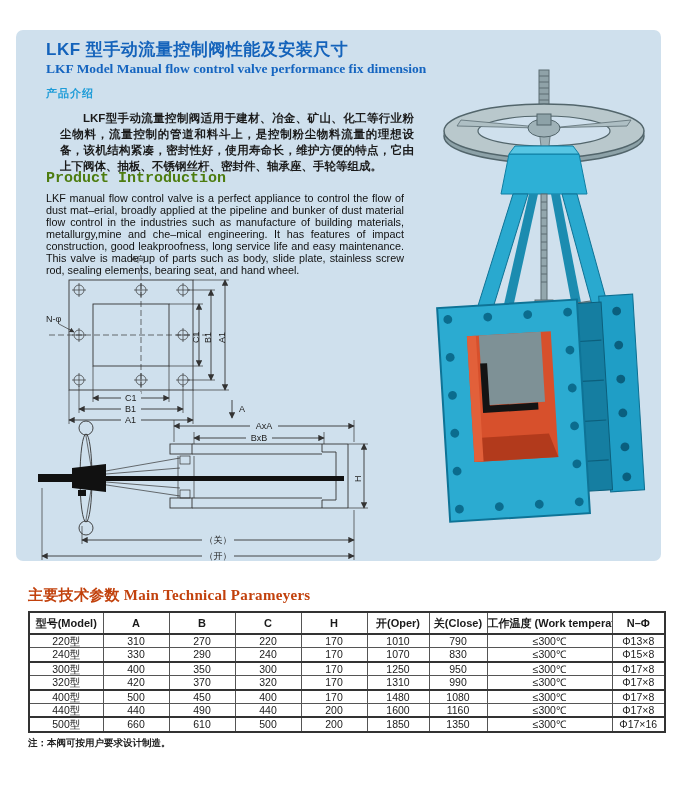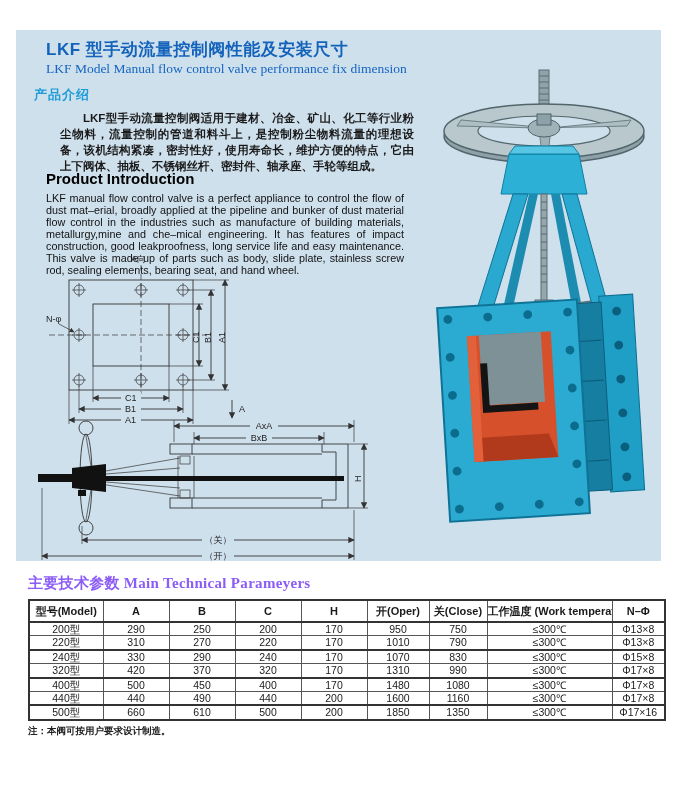--- a/index.html
+++ b/index.html
@@ -1,35 +1,35 @@
 <!DOCTYPE html>
 <html><head>
 <meta charset="utf-8">
 <style>
   html,body{margin:0;padding:0;}
   body{width:691px;height:804px;background:#ffffff;font-family:"Liberation Sans",sans-serif;color:#1a1a1a;}
   .page{position:relative;width:691px;height:804px;overflow:hidden;background:#fff;}
 
   
-  .panel{position:absolute;left:16px;top:30px;width:645px;height:531px;background:#cfe0ed;border-radius:0;}
+  .panel{position:absolute;left:16px;top:30px;width:645px;height:531px;background:#cfe0ed;border-radius:7px;}
   .panel *{position:absolute;margin:0;}
   .title-zh{left:30px;top:8px;font-size:17px;font-weight:bold;color:#1463bb;letter-spacing:.5px;}
-  .title-en{left:30px;top:31px;font-size:13.5px;font-weight:normal;color:#1565c0;font-family:"Liberation Serif",serif;}
-  .sec-zh{left:18px;top:56px;font-size:13px;font-weight:bold;color:#1e9cd8;letter-spacing:1px;text-align:right;}
+  .title-en{left:30px;top:31px;font-size:13.5px;font-weight:bold;color:#1565c0;font-family:"Liberation Serif",serif;}
+  .sec-zh{left:30px;top:56px;font-size:11px;font-weight:bold;color:#1e9cd8;letter-spacing:1px;text-align:right;}
   .body-zh{left:44px;top:80px;width:354px;font-size:11.5px;line-height:16px;font-weight:bold;color:#1a1a1a;text-indent:2em;text-align:justify;}
-  .sec-en{left:30px;top:140px;font-size:15px;font-weight:bold;color:#000000;font-family:Liberation Sans, sans-serif;}
+  .sec-en{left:30px;top:140px;font-size:15px;font-weight:bold;color:#4d7c0f;font-family:Liberation Mono, monospace;}
   .body-en{left:30px;top:162px;width:358px;font-size:10.8px;line-height:12px;color:#111;text-align:justify;}
 
   .flange-drawing{left:29px;top:222px;}
   .side-drawing{left:6px;top:368px;}
   .valve-photo{left:385px;top:24px;}
 
   
   .specs{position:absolute;left:0;top:570px;width:691px;}
-  .table-title{margin:4px 0 6px 28px;font-size:15px;font-weight:bold;color:#8b5cf6;font-family:"Liberation Serif",serif;letter-spacing:.3px;}
+  .table-title{margin:16px 0 6px 28px;font-size:15px;font-weight:bold;color:#c2410c;font-family:"Liberation Serif",serif;letter-spacing:.3px;}
   table{border-collapse:collapse;table-layout:fixed;width:636px;margin-left:28px;border:2px solid #333;padding-left:22px;}
   th,td{border:1px solid #555;text-align:center;padding:0;white-space:nowrap;overflow:hidden;}
   th{font-size:11px;font-weight:bold;height:20px;border-bottom:2px solid #333;}
   td{font-size:10.5px;line-height:1.18;}
   tbody tr:nth-child(2n) td{border-bottom:2px solid #333;}
   .note-zh{margin:4px 0 0 28px;font-size:9.5px;font-weight:bold;color:#222;}
 
   
   .dl{stroke:#333;stroke-width:.9;fill:none;}
   .xl{stroke:#333;stroke-width:.7;fill:none;}
@@ -305,51 +305,51 @@
             <th>C</th>
             <th>H</th>
             <th>开(Oper)</th>
             <th>关(Close)</th>
             <th>工作温度 (Work temperature)</th>
             <th>N–Φ</th>
           </tr>
       </thead>
       <tbody>
           <tr>
-            <td>200型</td>
-            <td>290</td>
-            <td>250</td>
-            <td>200</td>
-            <td>170</td>
-            <td>950</td>
-            <td>750</td>
-            <td>≤300℃</td>
-            <td>Φ13×8</td>
-          </tr>
-          <tr>
             <td>220型</td>
             <td>310</td>
             <td>270</td>
             <td>220</td>
             <td>170</td>
             <td>1010</td>
             <td>790</td>
             <td>≤300℃</td>
             <td>Φ13×8</td>
           </tr>
           <tr>
             <td>240型</td>
             <td>330</td>
             <td>290</td>
             <td>240</td>
             <td>170</td>
             <td>1070</td>
             <td>830</td>
             <td>≤300℃</td>
             <td>Φ15×8</td>
+          </tr>
+          <tr>
+            <td>300型</td>
+            <td>400</td>
+            <td>350</td>
+            <td>300</td>
+            <td>170</td>
+            <td>1250</td>
+            <td>950</td>
+            <td>≤300℃</td>
+            <td>Φ17×8</td>
           </tr>
           <tr>
             <td>320型</td>
             <td>420</td>
             <td>370</td>
             <td>320</td>
             <td>170</td>
             <td>1310</td>
             <td>990</td>
             <td>≤300℃</td>

